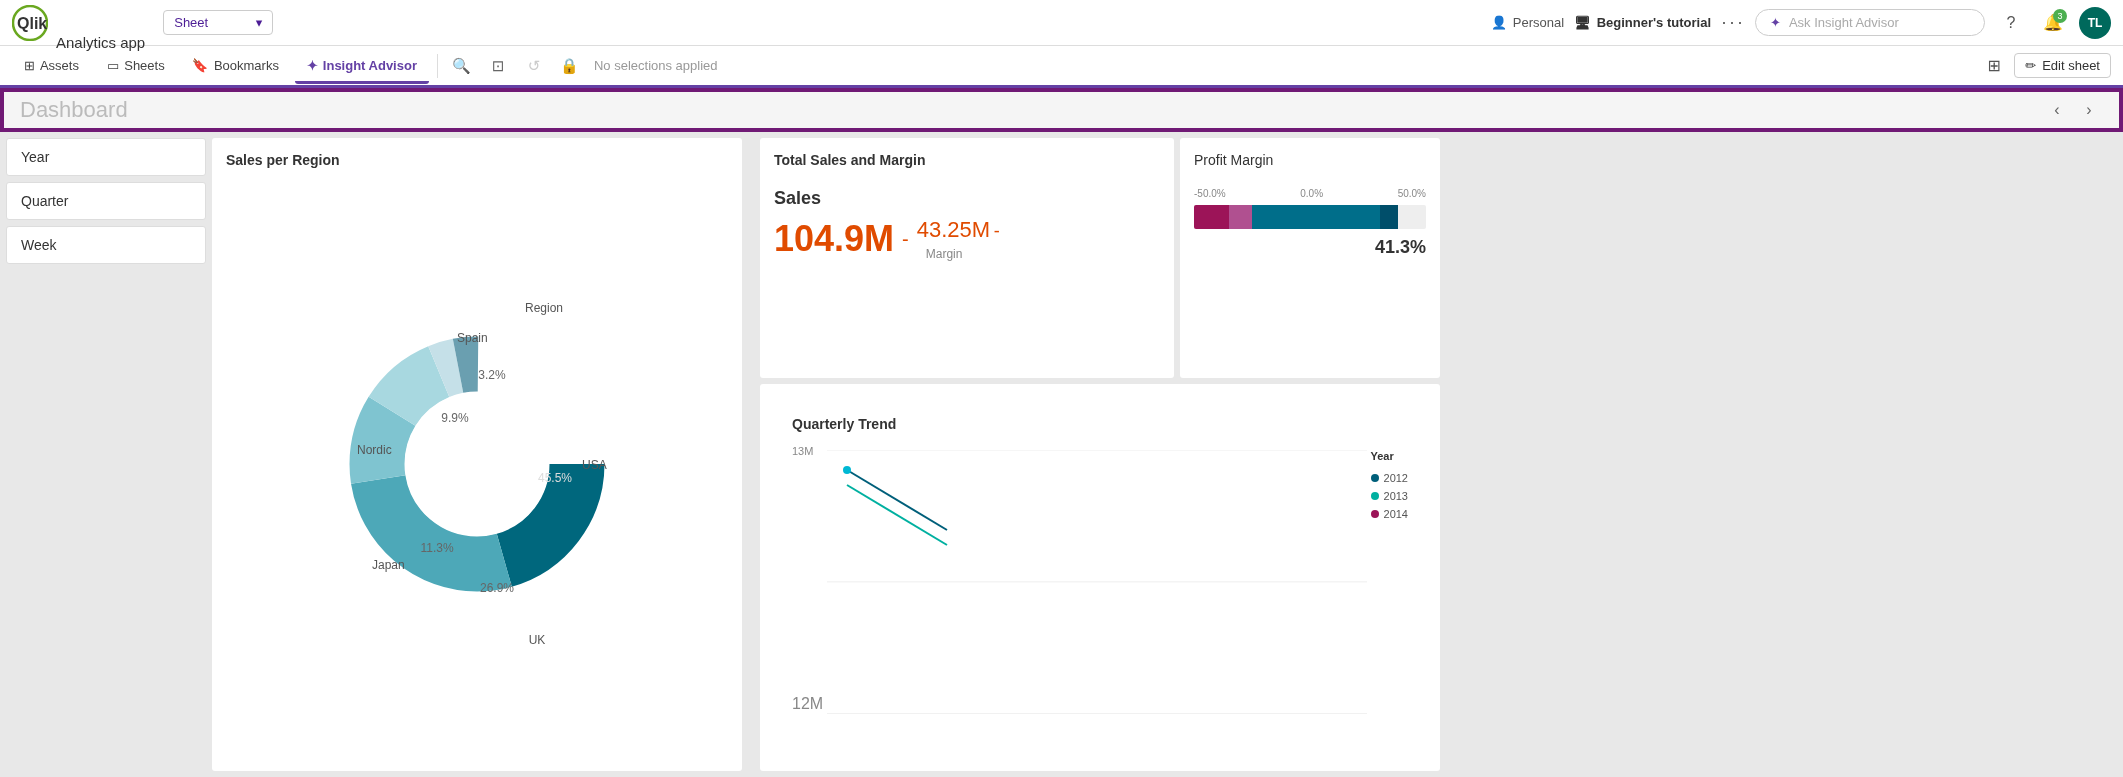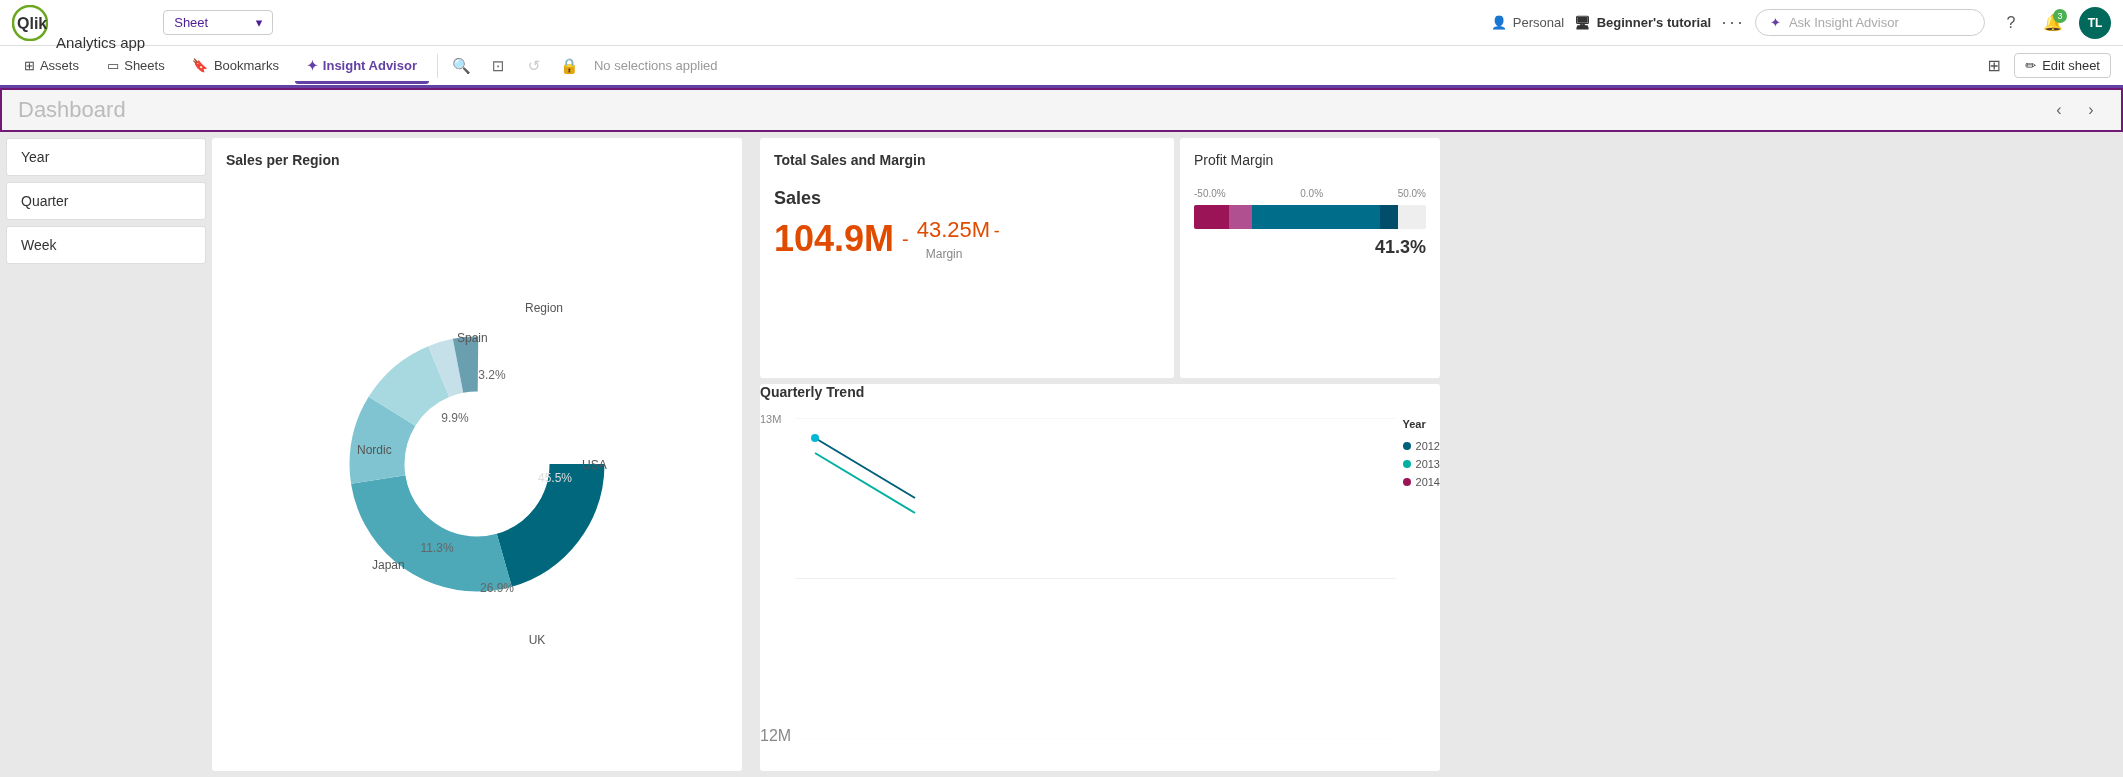--- a/index.html
+++ b/index.html
@@ -121,21 +121,21 @@
       display: flex; align-items: center; justify-content: center;
       cursor: pointer; font-size: 16px; color: #555;
     }
 
     
     .dashboard-title-bar {
       display: flex; align-items: center;
       background: #f5f5f5;
       height: 44px;
       padding: 0 16px;
-      border: 2px solid #701a75;
+      border: 4px solid #701a75;
       margin: 0;
     }
     .dashboard-title {
       font-size: 22px; color: #bbb; font-weight: 300;
     }
     .title-nav-btns {
       margin-left: auto; display: flex; gap: 4px;
     }
     .title-nav-btn {
       width: 28px; height: 28px;
@@ -261,21 +261,21 @@
       background: #004e6a;
       width: 8%;
     }
     .profit-pct {
       text-align: right; font-size: 18px; font-weight: 600; color: #333; margin-top: 8px;
     }
 
     .trend-card {
       background: #fff;
       border-radius: 3px;
-      padding: 0;
+      padding: 32px;
       flex: 1;
     }
     .trend-title {
       font-size: 14px; font-weight: 600; color: #333; margin-bottom: 8px;
     }
     .trend-content {
       display: flex;
       gap: 10px;
       height: calc(100% - 30px);
     }

